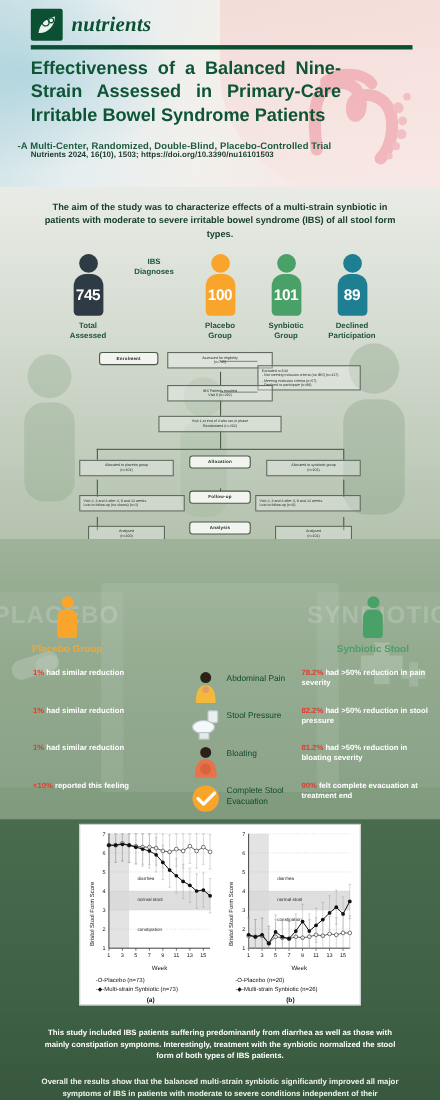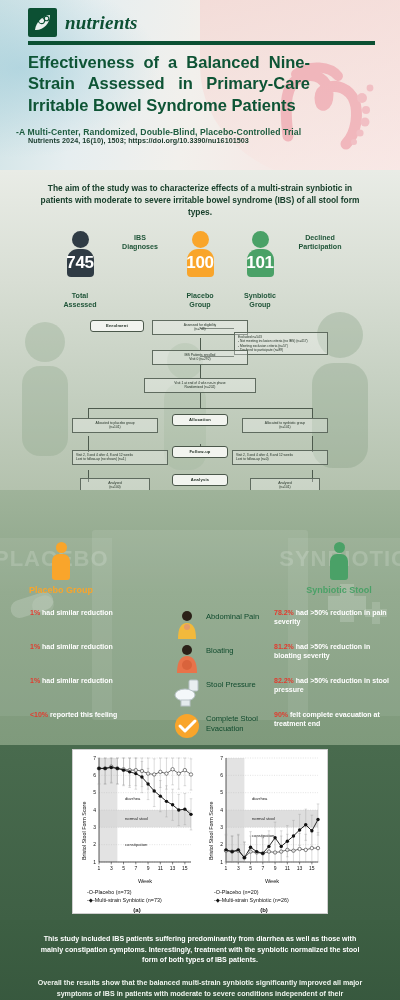--- a/index.html
+++ b/index.html
@@ -64,23 +64,23 @@
     position:relative; margin:12px auto 0; width:320px; text-align:center;
     font-size:8.4px; line-height:1.45; font-weight:bold; color:#19402c;
   }
 
   
   .people { position:relative; display:flex; justify-content:center; gap:8px; margin-top:12px; }
   .pstat { width:52px; text-align:center; }
   .pfig { position:relative; height:58px; }
   .phead { width:17px; height:17px; border-radius:50%; margin:0 auto; }
   .pbody {
-    width:27px; height:28px; margin:1px auto 0; border-radius:11px 11px 4px 4px;
+    width:27px; height:38px; margin:1px auto 0; border-radius:11px 11px 4px 4px;
     display:flex; align-items:center; justify-content:center;
-    color:#fff; font-weight:bold; font-size:17px; letter-spacing:-.3px;
+    color:#fff; font-weight:bold; font-size:14px; letter-spacing:-.3px;
   }
   .plabel {
     margin-top:3px; font-size:7.1px; line-height:1.28; font-weight:bold; color:#1f5438;
   }
 
   
   .consort { position:relative; margin:8px auto 0; width:256px; height:175px; }
   .cbox {
     position:absolute; background:rgba(255,255,255,.30);
     border:0.7px solid #5f6b5f; font-size:3.3px; line-height:1.35;
@@ -248,20 +248,24 @@
           <div class="plabel">Placebo<br>Group</div>
         </div>
         <div class="pstat">
           <div class="pfig">
             <div class="phead" style="background:#4aa167"></div>
             <div class="pbody" style="background:#4aa167">101</div>
           </div>
           <div class="plabel">Synbiotic<br>Group</div>
         </div>
         <div class="pstat">
+          <div class="pfig">
+            <div class="phead" style="background:#1e7f92"></div>
+            <div class="pbody" style="background:#1e7f92">89</div>
+          </div>
           <div class="plabel">Declined<br>Participation</div>
         </div>
       </div>
 
     <div class="consort">
 
       <div class="cline" style="left:128px; top:20px; width:0.8px; height:12px;"></div>
       <div class="cline" style="left:128px; top:46px; width:0.8px; height:14px;"></div>
       <div class="cline" style="left:128px; top:74px; width:0.8px; height:16px;"></div>
       <div class="cline" style="left:128px; top:10px; width:34px; height:0.8px;"></div>
@@ -366,39 +370,39 @@
               <circle cx="17" cy="18" r="3" fill="#e39b6a"></circle>
             </svg>
           </div>
           <div class="rname">Abdominal Pain</div>
           <div class="rr"><b>78.2%</b> had &gt;50% reduction in pain severity</div>
         </div>
         <div class="row">
           <div class="rl"><b>1%</b> had similar reduction</div>
           <div class="ricon">
             <svg viewBox="0 0 34 30">
+              <rect x="19" y="3" width="9" height="11" rx="1.5" fill="#e9eef0" stroke="#b7c2c6" stroke-width="1"></rect>
+              <ellipse cx="15" cy="18" rx="10" ry="6" fill="#f4f8fa" stroke="#b7c2c6" stroke-width="1"></ellipse>
+              <rect x="11" y="23" width="9" height="6" fill="#e3eaed" stroke="#b7c2c6" stroke-width="1"></rect>
+            </svg>
+          </div>
+          <div class="rname">Stool Pressure</div>
+          <div class="rr"><b>82.2%</b> had &gt;50% reduction in stool pressure</div>
+        </div>
+        <div class="row">
+          <div class="rl"><b>1%</b> had similar reduction</div>
+          <div class="ricon">
+            <svg viewBox="0 0 34 30">
               <circle cx="17" cy="7" r="5" fill="#2b2118"></circle>
               <path d="M7,30 C7,18 11,13 17,13 C23,13 27,18 27,30 Z" fill="#e8734a"></path>
               <circle cx="17" cy="22" r="5" fill="#d9633c"></circle>
             </svg>
           </div>
           <div class="rname">Bloating</div>
           <div class="rr"><b>81.2%</b> had &gt;50% reduction in bloating severity</div>
-        </div>
-        <div class="row">
-          <div class="rl"><b>1%</b> had similar reduction</div>
-          <div class="ricon">
-            <svg viewBox="0 0 34 30">
-              <rect x="19" y="3" width="9" height="11" rx="1.5" fill="#e9eef0" stroke="#b7c2c6" stroke-width="1"></rect>
-              <ellipse cx="15" cy="18" rx="10" ry="6" fill="#f4f8fa" stroke="#b7c2c6" stroke-width="1"></ellipse>
-              <rect x="11" y="23" width="9" height="6" fill="#e3eaed" stroke="#b7c2c6" stroke-width="1"></rect>
-            </svg>
-          </div>
-          <div class="rname">Stool Pressure</div>
-          <div class="rr"><b>82.2%</b> had &gt;50% reduction in stool pressure</div>
         </div>
         <div class="row">
           <div class="rl"><b>&lt;10%</b> reported this feeling</div>
           <div class="ricon">
             <svg viewBox="0 0 34 30">
               <circle cx="17" cy="15" r="12" fill="#f9a52b"></circle>
               <path d="M10,15 l5,5 l10,-10" fill="none" stroke="#fff" stroke-width="3" stroke-linecap="round" stroke-linejoin="round"></path>
             </svg>
           </div>
           <div class="rname">Complete Stool Evacuation</div>

